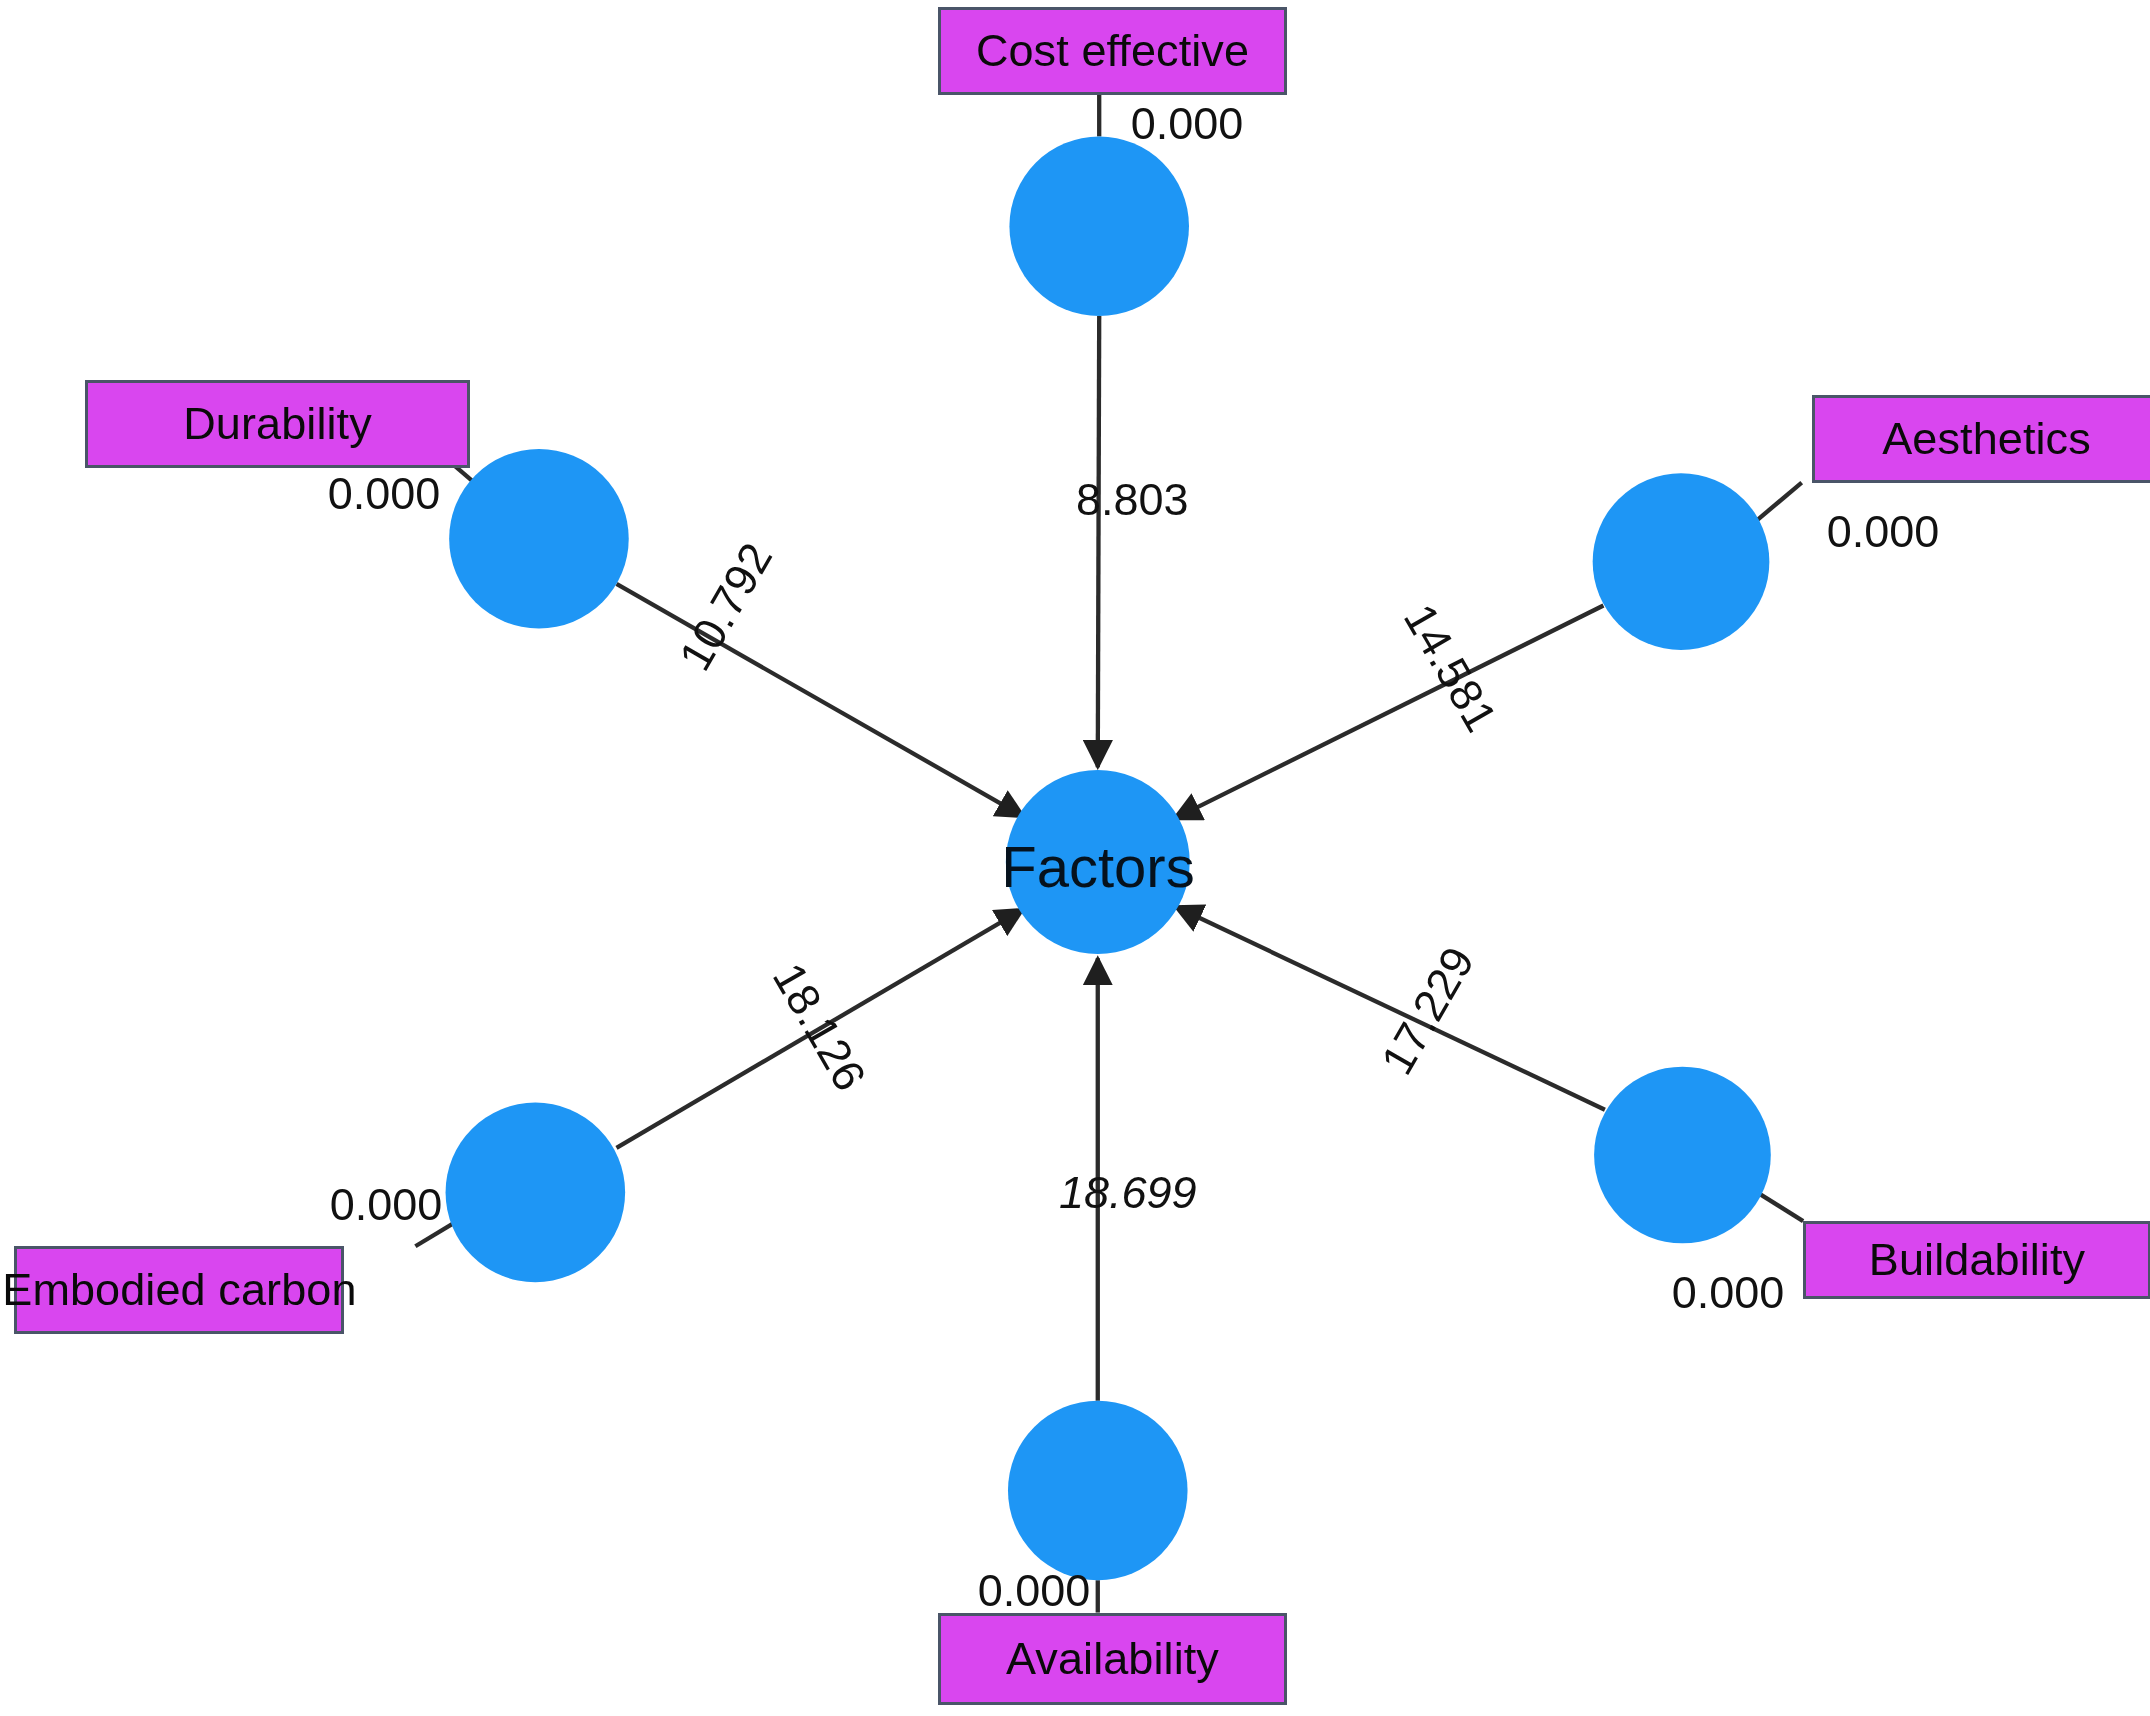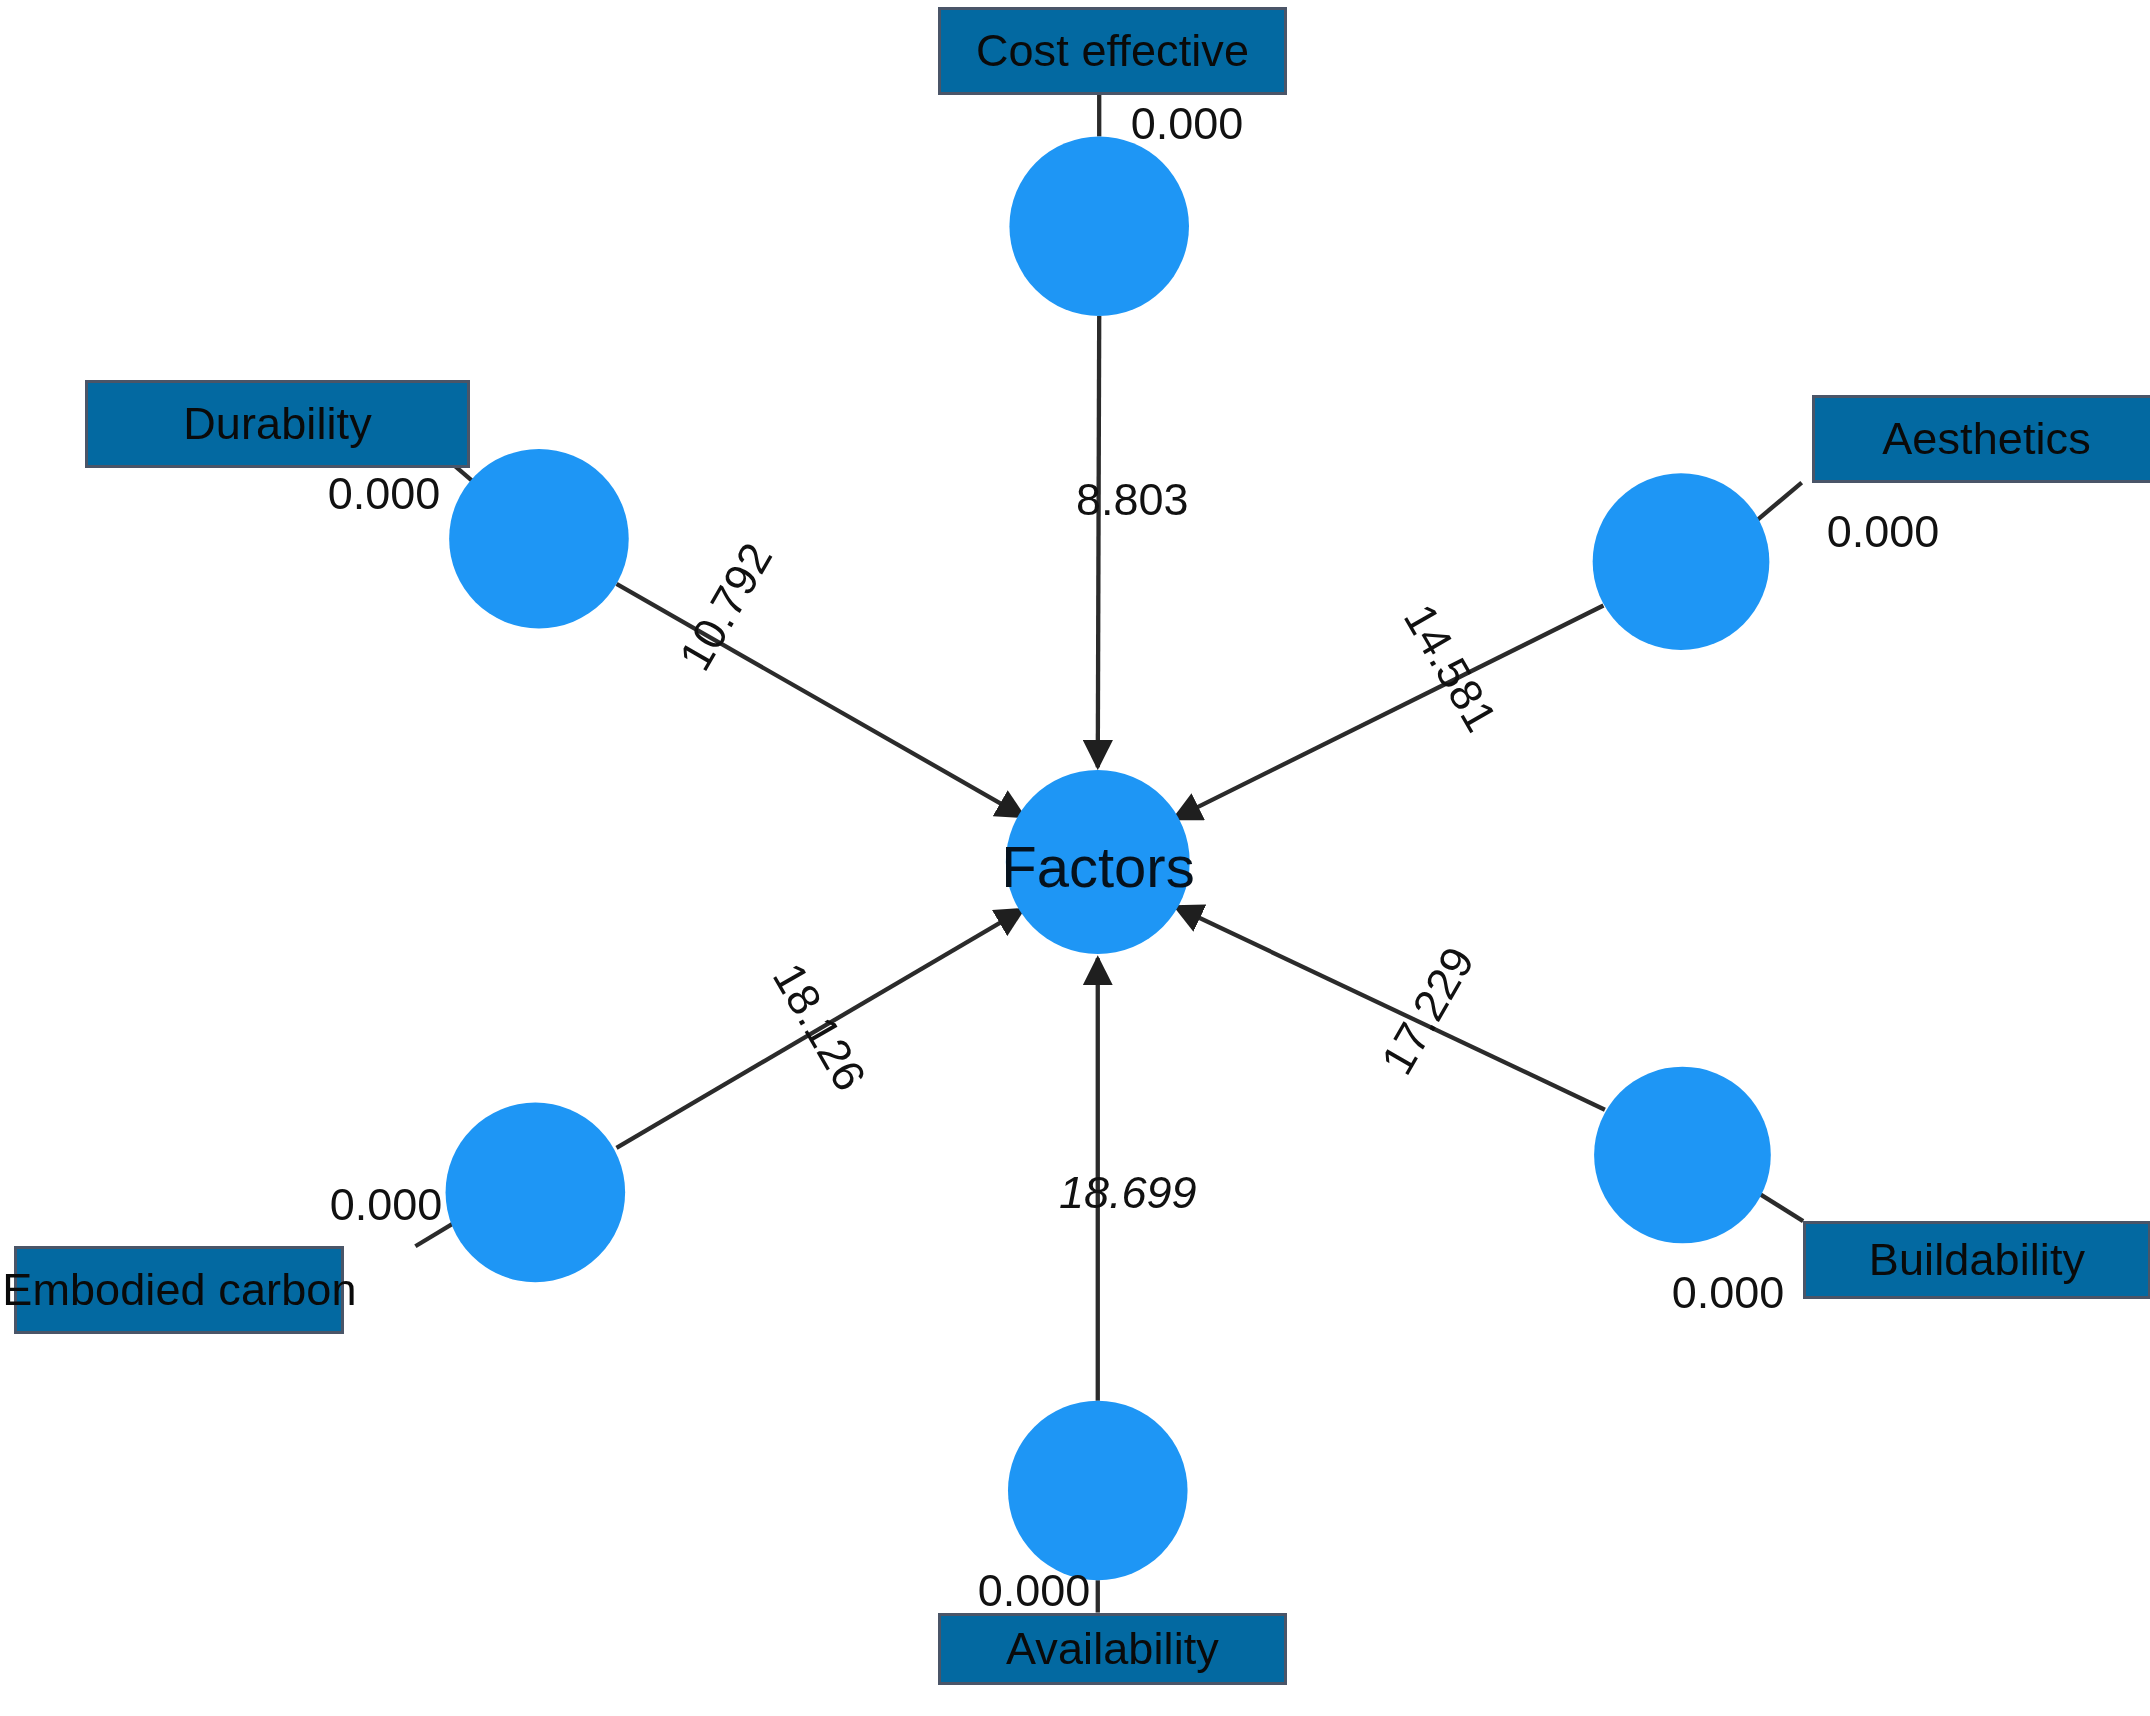--- a/index.html
+++ b/index.html
@@ -3,21 +3,21 @@
 <meta charset="utf-8">
 <title>SEM Path Diagram</title>
 <style>
   html,body{margin:0;padding:0;background:#ffffff;}
   body{font-family:"Liberation Sans", sans-serif;}
   #stage{position:relative;width:2151px;height:1716px;background:#ffffff;overflow:hidden;}
   #stage svg{position:absolute;inset:0;width:2151px;height:1716px;}
 
   .ind-box{
     position:absolute;
-    background:#0369a1;
+    background:#d946ef;
     border:3.6px solid #4A5568;
     box-sizing:border-box;
     display:flex;align-items:center;justify-content:center;
     color:#0a0a0a;
     font-size:45px;
     letter-spacing:0.1px;
     white-space:nowrap;
   }
   .node-label{
     position:absolute;
@@ -91,21 +91,21 @@
   </div>
 
   <div class="ind-box" style="left:14.4px;top:1246px;width:330px;height:88px;">
     <span>Embodied carbon</span>
   </div>
 
   <div class="ind-box" style="left:1803px;top:1221px;width:348px;height:78px;">
     <span>Buildability</span>
   </div>
 
-  <div class="ind-box" style="left:938px;top:1613px;width:349px;height:72px;">
+  <div class="ind-box" style="left:938px;top:1613px;width:349px;height:92px;">
     <span>Availability</span>
   </div>
 
   <div class="load-label" style="left:1187px;top:124px;">0.000</div>
 
   <div class="load-label" style="left:384px;top:494px;">0.000</div>
 
   <div class="load-label" style="left:1883px;top:532px;">0.000</div>
 
   <div class="load-label" style="left:386px;top:1205px;">0.000</div>

